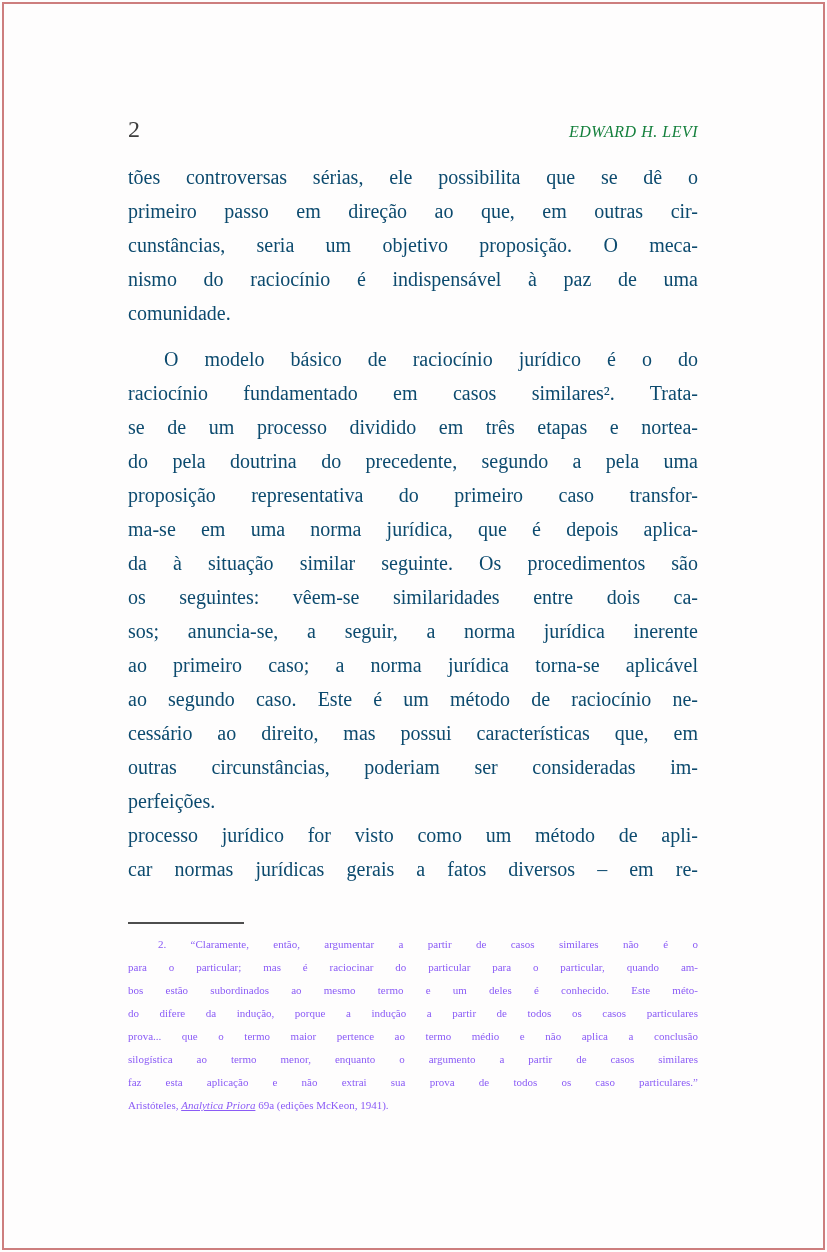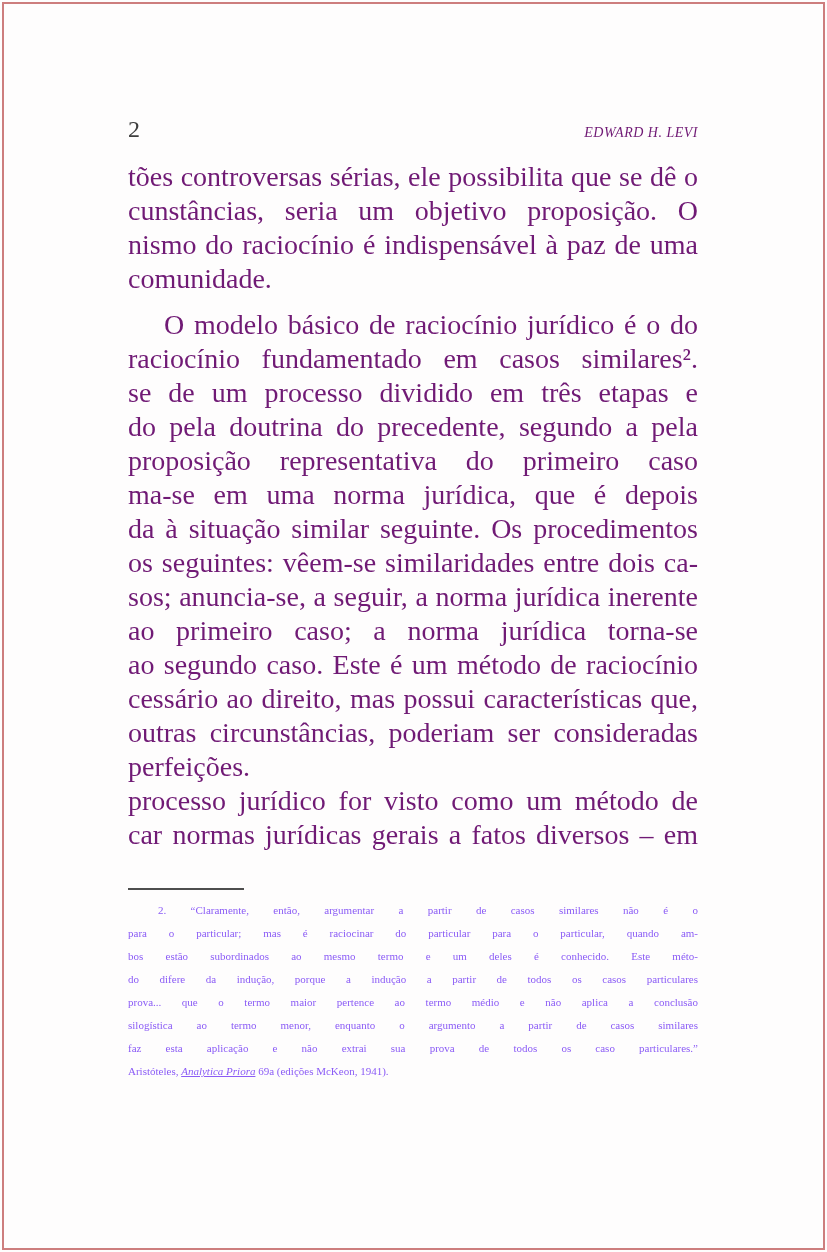--- a/index.html
+++ b/index.html
@@ -30,33 +30,33 @@
     justify-content: space-between;
     align-items: baseline;
     height: 30px;
   }
   .page-number {
     font-size: 24px;
     color: #3e3e3e;
   }
   .running-title {
     font-style: italic;
-    font-size: 14px;
+    font-size: 16px;
     letter-spacing: 0.5px;
-    color: #701a75;
+    color: #15803d;
   }
   .body-text { margin-top: 14px; }
   .line {
-    font-size: 28px;
+    font-size: 20px;
     line-height: 34px;
     height: 34px;
     overflow: hidden;
     text-align: justify;
     text-align-last: justify;
-    color: #701a75;
+    color: #0c4a6e;
   }
   .line.indent { text-indent: 36px; margin-top: 12px; }
   .line.last { text-align-last: left; }
   .sep {
     width: 116px;
     height: 0;
     border-top: 2px solid #4e4e4e;
     margin-top: 36px;
     margin-bottom: 9px;
   }
@@ -82,20 +82,21 @@
   <div class="content">
 
     <div class="running-head">
       <span class="page-number">2</span>
       <span class="running-title">EDWARD H. LEVI</span>
     </div>
 
     <div class="body-text">
 
       <div class="line">tões controversas sérias, ele possibilita que se dê o</div>
+      <div class="line">primeiro passo em direção ao que, em outras cir-</div>
       <div class="line">cunstâncias, seria um objetivo proposição. O meca-</div>
       <div class="line">nismo do raciocínio é indispensável à paz de uma</div>
       <div class="line last">comunidade.</div>
 
       <div class="line indent">O modelo básico de raciocínio jurídico é o do</div>
       <div class="line">raciocínio fundamentado em casos similares². Trata-</div>
       <div class="line">se de um processo dividido em três etapas e nortea-</div>
       <div class="line">do pela doutrina do precedente, segundo a pela uma</div>
       <div class="line">proposição representativa do primeiro caso transfor-</div>
       <div class="line">ma-se em uma norma jurídica, que é depois aplica-</div>

